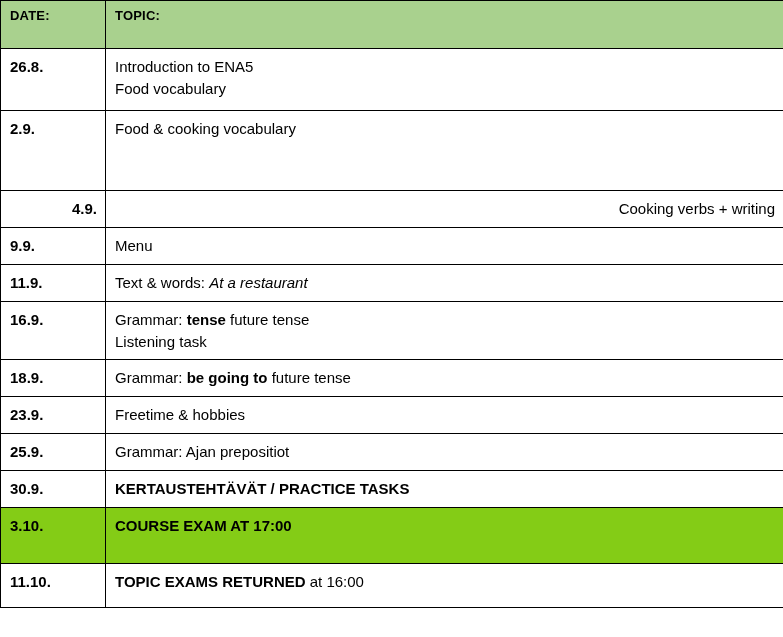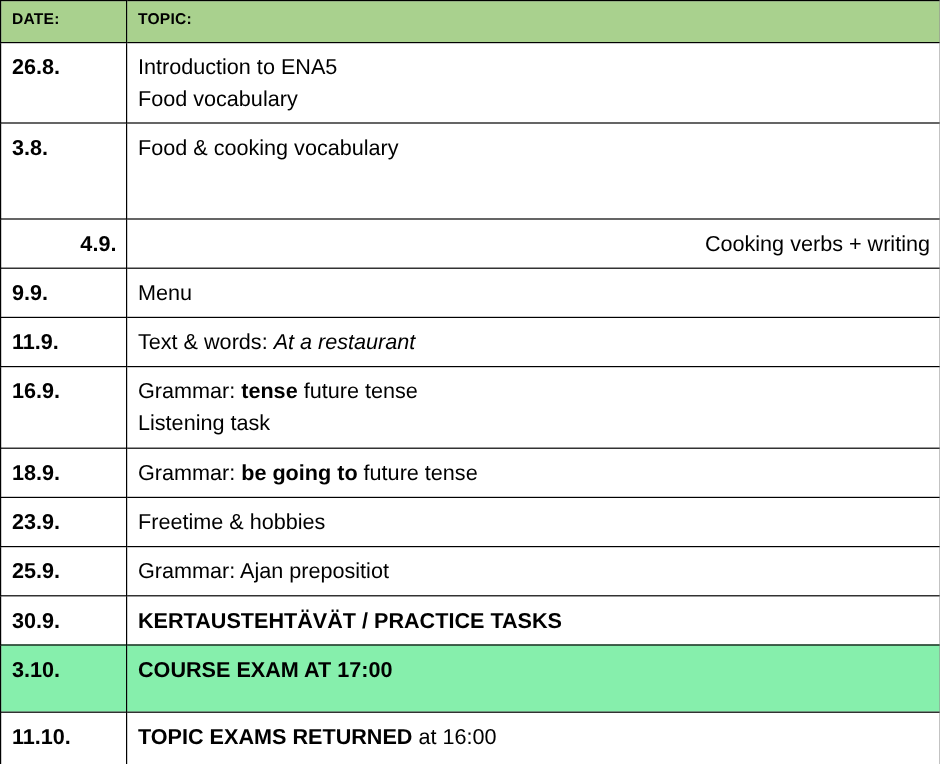--- a/index.html
+++ b/index.html
@@ -25,44 +25,44 @@
     table-layout: fixed;
   }
   table.schedule col.c-date { width: 105px; }
   table.schedule col.c-topic { width: 678px; }
 
   table.schedule th,
   table.schedule td {
     border: 1px solid #000000;
     vertical-align: top;
     padding: 7px 8px 7px 9px;
-    font-size: 18px;
+    font-size: 15px;
     line-height: 1.45;
     color: #000000;
   }
   table.schedule thead th {
     background: #a9d18e;
     font-weight: bold;
     font-size: 13px;
     letter-spacing: 0.2px;
     text-align: left;
     height: 18px;
     padding-top: 6px;
-    padding-bottom: 9px;
+    padding-bottom: 22px;
   }
   td.date {
     font-weight: bold;
     font-size: 13.5px;
     white-space: nowrap;
   }
   td.topic {
     font-weight: normal;
   }
   tr.highlight td {
-    background: #86efac;
+    background: #84cc16;
   }
   tr.highlight td.topic,
   tr.highlight td.date {
     font-weight: bold;
   }
   .topic-line {
     display: block;
   }
   .ital { font-style: italic; }
   .bold { font-weight: bold; }
@@ -85,21 +85,21 @@
     </thead>
     <tbody id="schedule-body">
         <tr style="height: 62px;">
           <td class="date">26.8.</td>
           <td class="topic">
             <span class="topic-line"><span class="plain">Introduction to ENA5</span></span>
             <span class="topic-line"><span class="plain">Food vocabulary</span></span>
           </td>
         </tr>
         <tr style="height: 80px;">
-          <td class="date">3.8.</td>
+          <td class="date">2.9.</td>
           <td class="topic">
             <span class="topic-line"><span class="plain">Food &amp; cooking vocabulary</span></span>
           </td>
         </tr>
         <tr style="height: 37px; text-align: right;">
           <td class="date">4.9.</td>
           <td class="topic">
             <span class="topic-line"><span class="plain">Cooking verbs + writing</span></span>
           </td>
         </tr>

